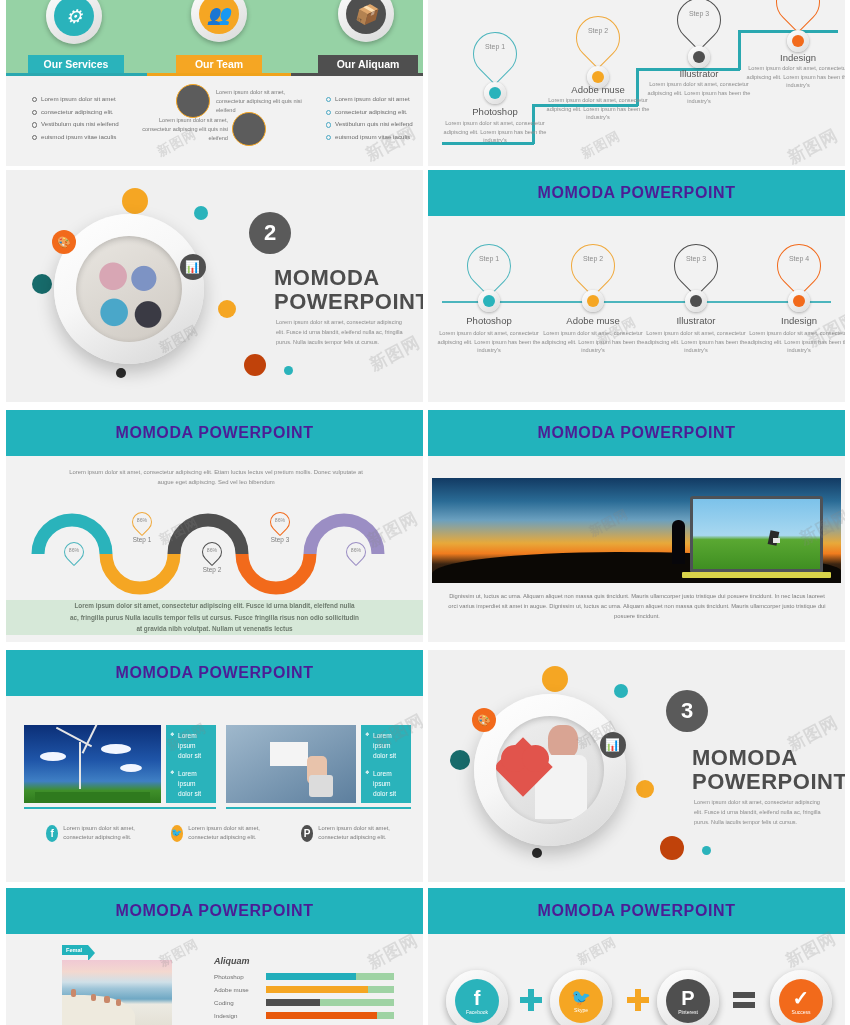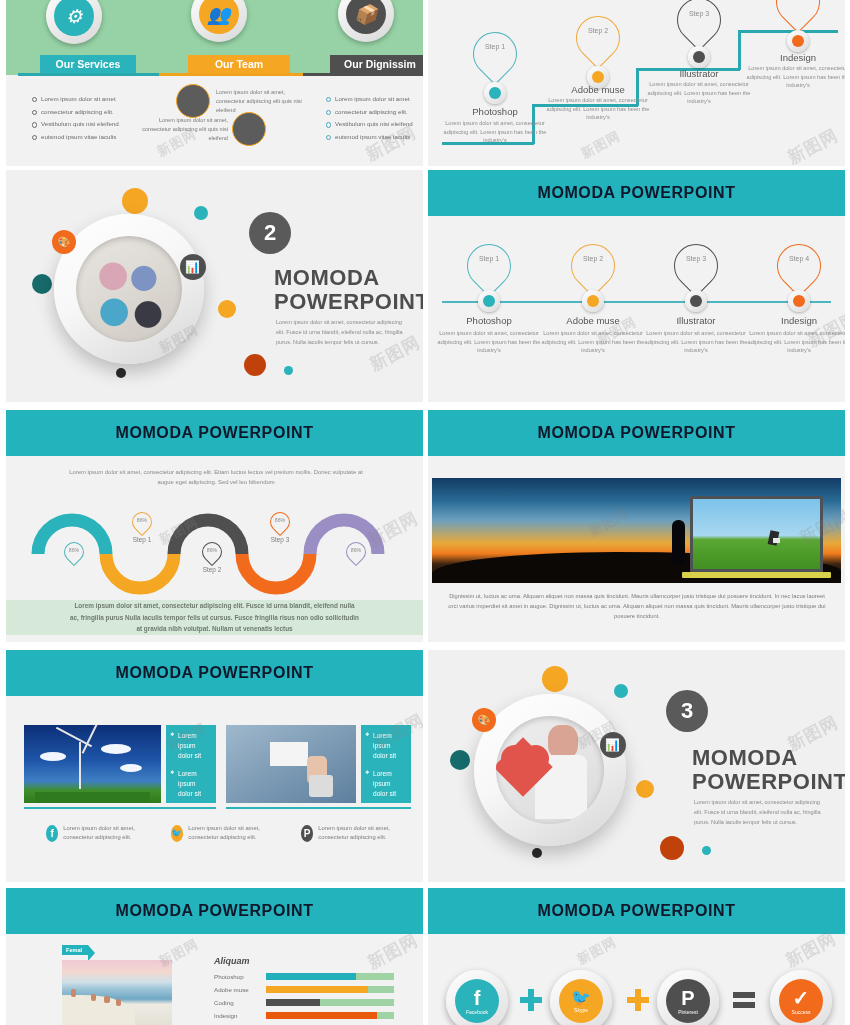--- a/index.html
+++ b/index.html
@@ -17,29 +17,29 @@
   .wm {
     position:absolute; color:rgba(130,130,130,.22);
     font-size:13px; font-weight:bold; letter-spacing:1px;
     transform:rotate(-28deg); pointer-events:none; white-space:nowrap;
   }
   .wm.big { font-size:17px; }
 
   
   .tealbar {
     position:absolute; left:0; right:0; top:0;
-    background:#22b3bc; color:#0f172a;
+    background:#22b3bc; color:#4c1d95;
     display:flex; align-items:center; justify-content:center;
     font-weight:bold; letter-spacing:.6px;
   }
 
   
   .s1 { background:#f2f2f2; }
   .s1 .green { position:absolute; left:0; top:0; width:100%; height:75px; background:#96d2a5; }
-  .s1 .tabrow { position:absolute; left:12px; top:55px; width:100%; height:20px;padding-left:44px; }
+  .s1 .tabrow { position:absolute; left:0; top:55px; width:100%; height:20px;padding-left:44px; }
   .s1 .tab {
     position:absolute; top:0; height:18px; color:#fff; font-size:10.5px;
     font-weight:bold; display:flex; align-items:center; justify-content:center;
     padding:0 7px;
   }
   .s1 .tabline { position:absolute; top:18px; height:3px; }
   .s1 .circ {
     position:absolute; width:56px; height:56px; border-radius:50%;
     background:linear-gradient(150deg,#ffffff,#d9d9d9);
     box-shadow:0 2px 5px rgba(0,0,0,.28);
@@ -191,24 +191,24 @@
       <i style="background:#f5a623;">👥</i>
     </div>
     <div class="circ" style="left:332px;top:-14px;">
       <i style="background:#4f4f4f;">📦</i>
     </div>
 
     <div class="tabrow">
       <div class="tab" style="left:22px;width:96px;background:#2ab3bb;">Our Services</div>
       <div class="tabline" style="left:0;width:141px;background:#2aa8b0;"></div>
 
-      <div class="tab" style="left:170px;width:102px;background:#f5a623;">Our Team</div>
+      <div class="tab" style="left:170px;width:86px;background:#f5a623;">Our Team</div>
       <div class="tabline" style="left:141px;width:144px;background:#f0a31c;"></div>
 
-      <div class="tab" style="left:312px;width:100px;background:#4f4f4f;">Our Dignissim</div>
+      <div class="tab" style="left:312px;width:100px;background:#4f4f4f;">Our Aliquam</div>
       <div class="tabline" style="left:285px;width:132px;background:#4f4f4f;"></div>
     </div>
 
     <ul style="position:absolute;left:26px;top:93px;">
       <li>Lorem ipsum dolor sit amet</li>
       <li>consectetur adipiscing elit.</li>
       <li>Vestibulum quis nisi eleifend</li>
       <li>euismod ipsum vitae iaculis</li>
     </ul>
 

